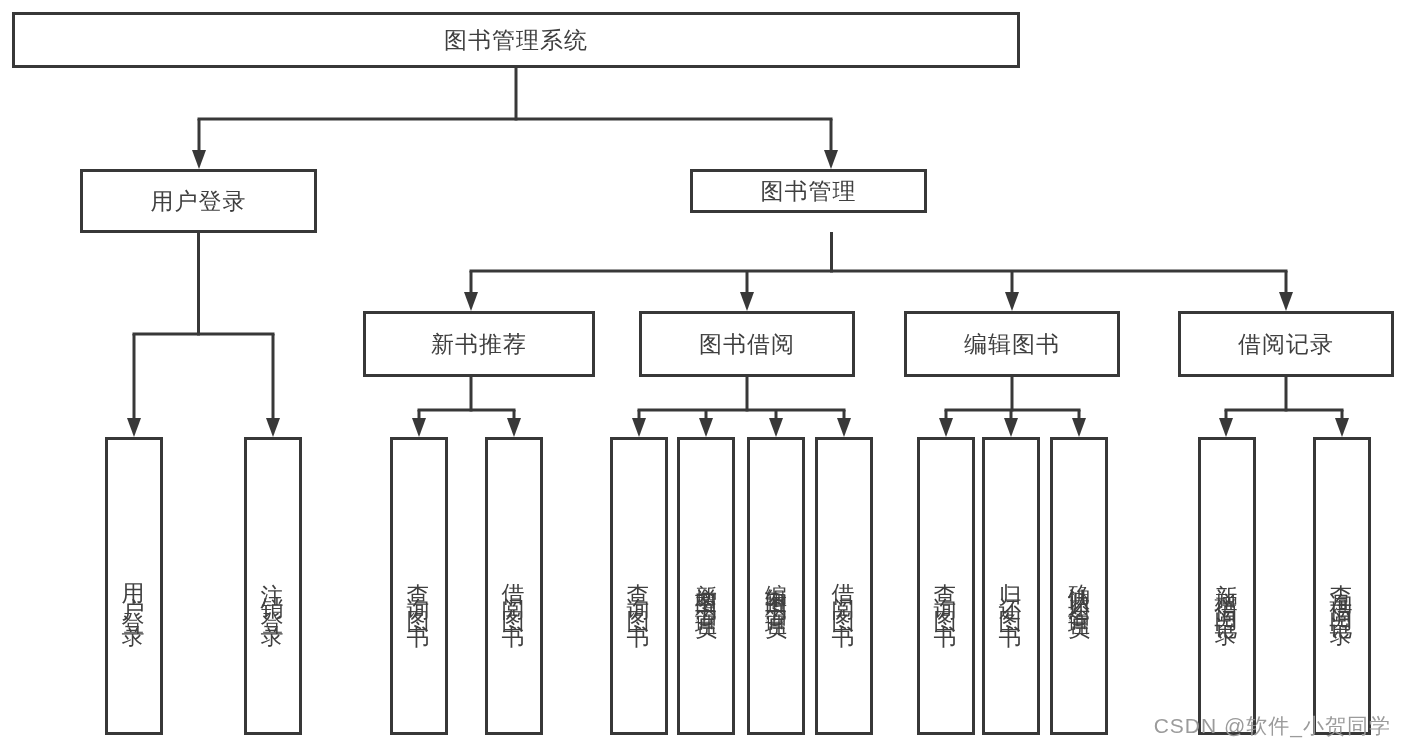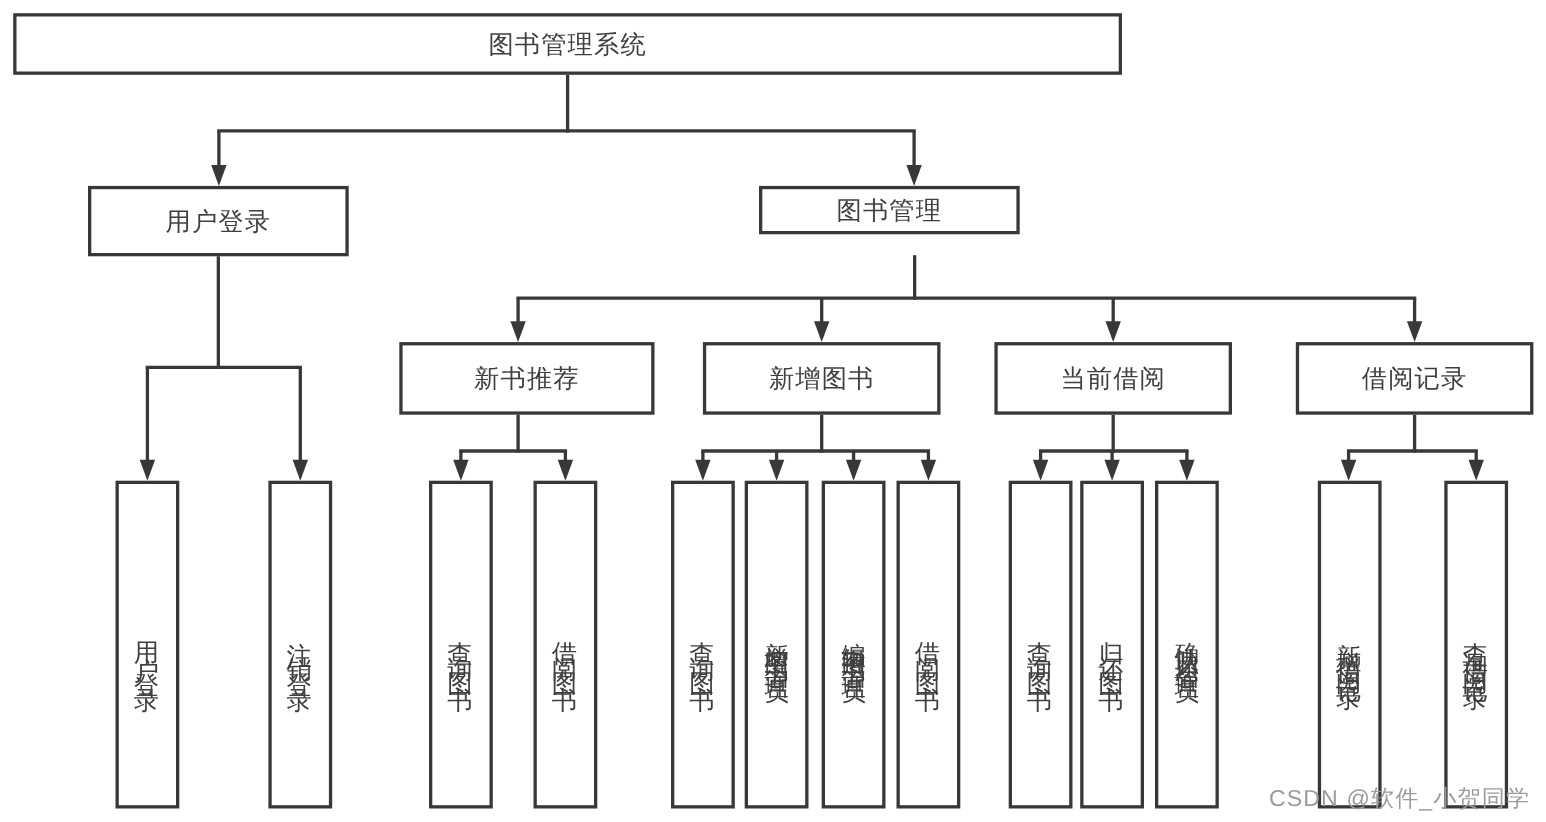--- a/index.html
+++ b/index.html
@@ -117,24 +117,24 @@
     <span>用户登录</span>
   </div>
   <div class="node hnode" style="left:690px;top:169px;width:237px;height:44px;">
     <span>图书管理</span>
   </div>
 
   <div class="node hnode" style="left:363px;top:311px;width:232px;height:66px;">
     <span>新书推荐</span>
   </div>
   <div class="node hnode" style="left:639px;top:311px;width:216px;height:66px;">
-    <span>新增图书</span>
+    <span>图书借阅</span>
   </div>
   <div class="node hnode" style="left:904px;top:311px;width:216px;height:66px;">
-    <span>当前借阅</span>
+    <span>编辑图书</span>
   </div>
   <div class="node hnode" style="left:1178px;top:311px;width:216px;height:66px;">
     <span>借阅记录</span>
   </div>
 
   <div class="node leaf" style="left:105px;top:437px;width:58px;height:298px;">
     <span>用户登录</span>
   </div>
   <div class="node leaf" style="left:244px;top:437px;width:58px;height:298px;">
     <span>注销登录</span>

